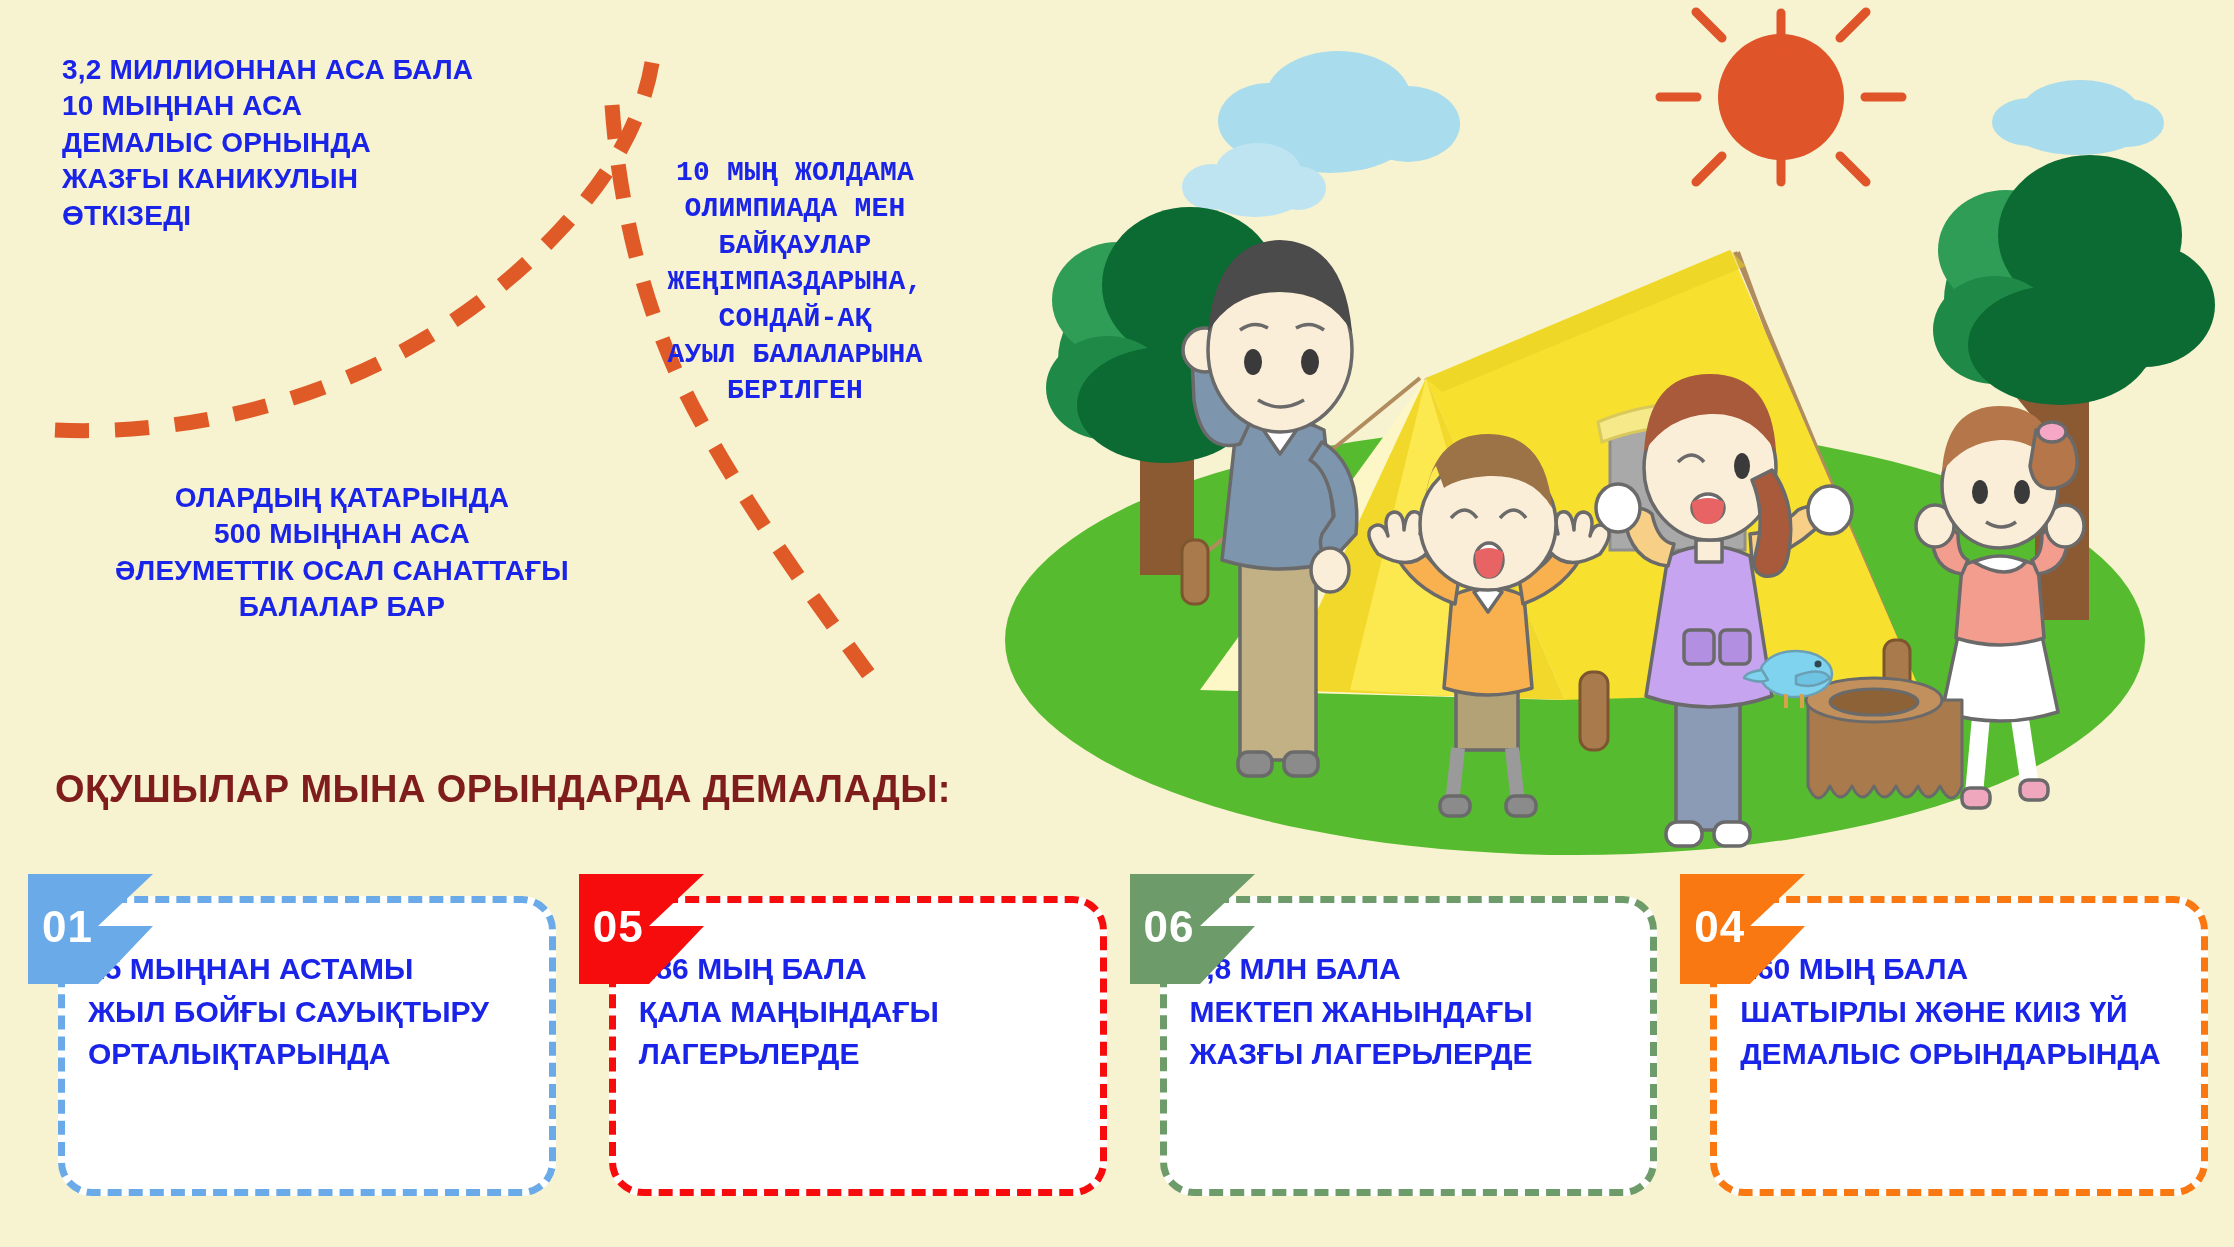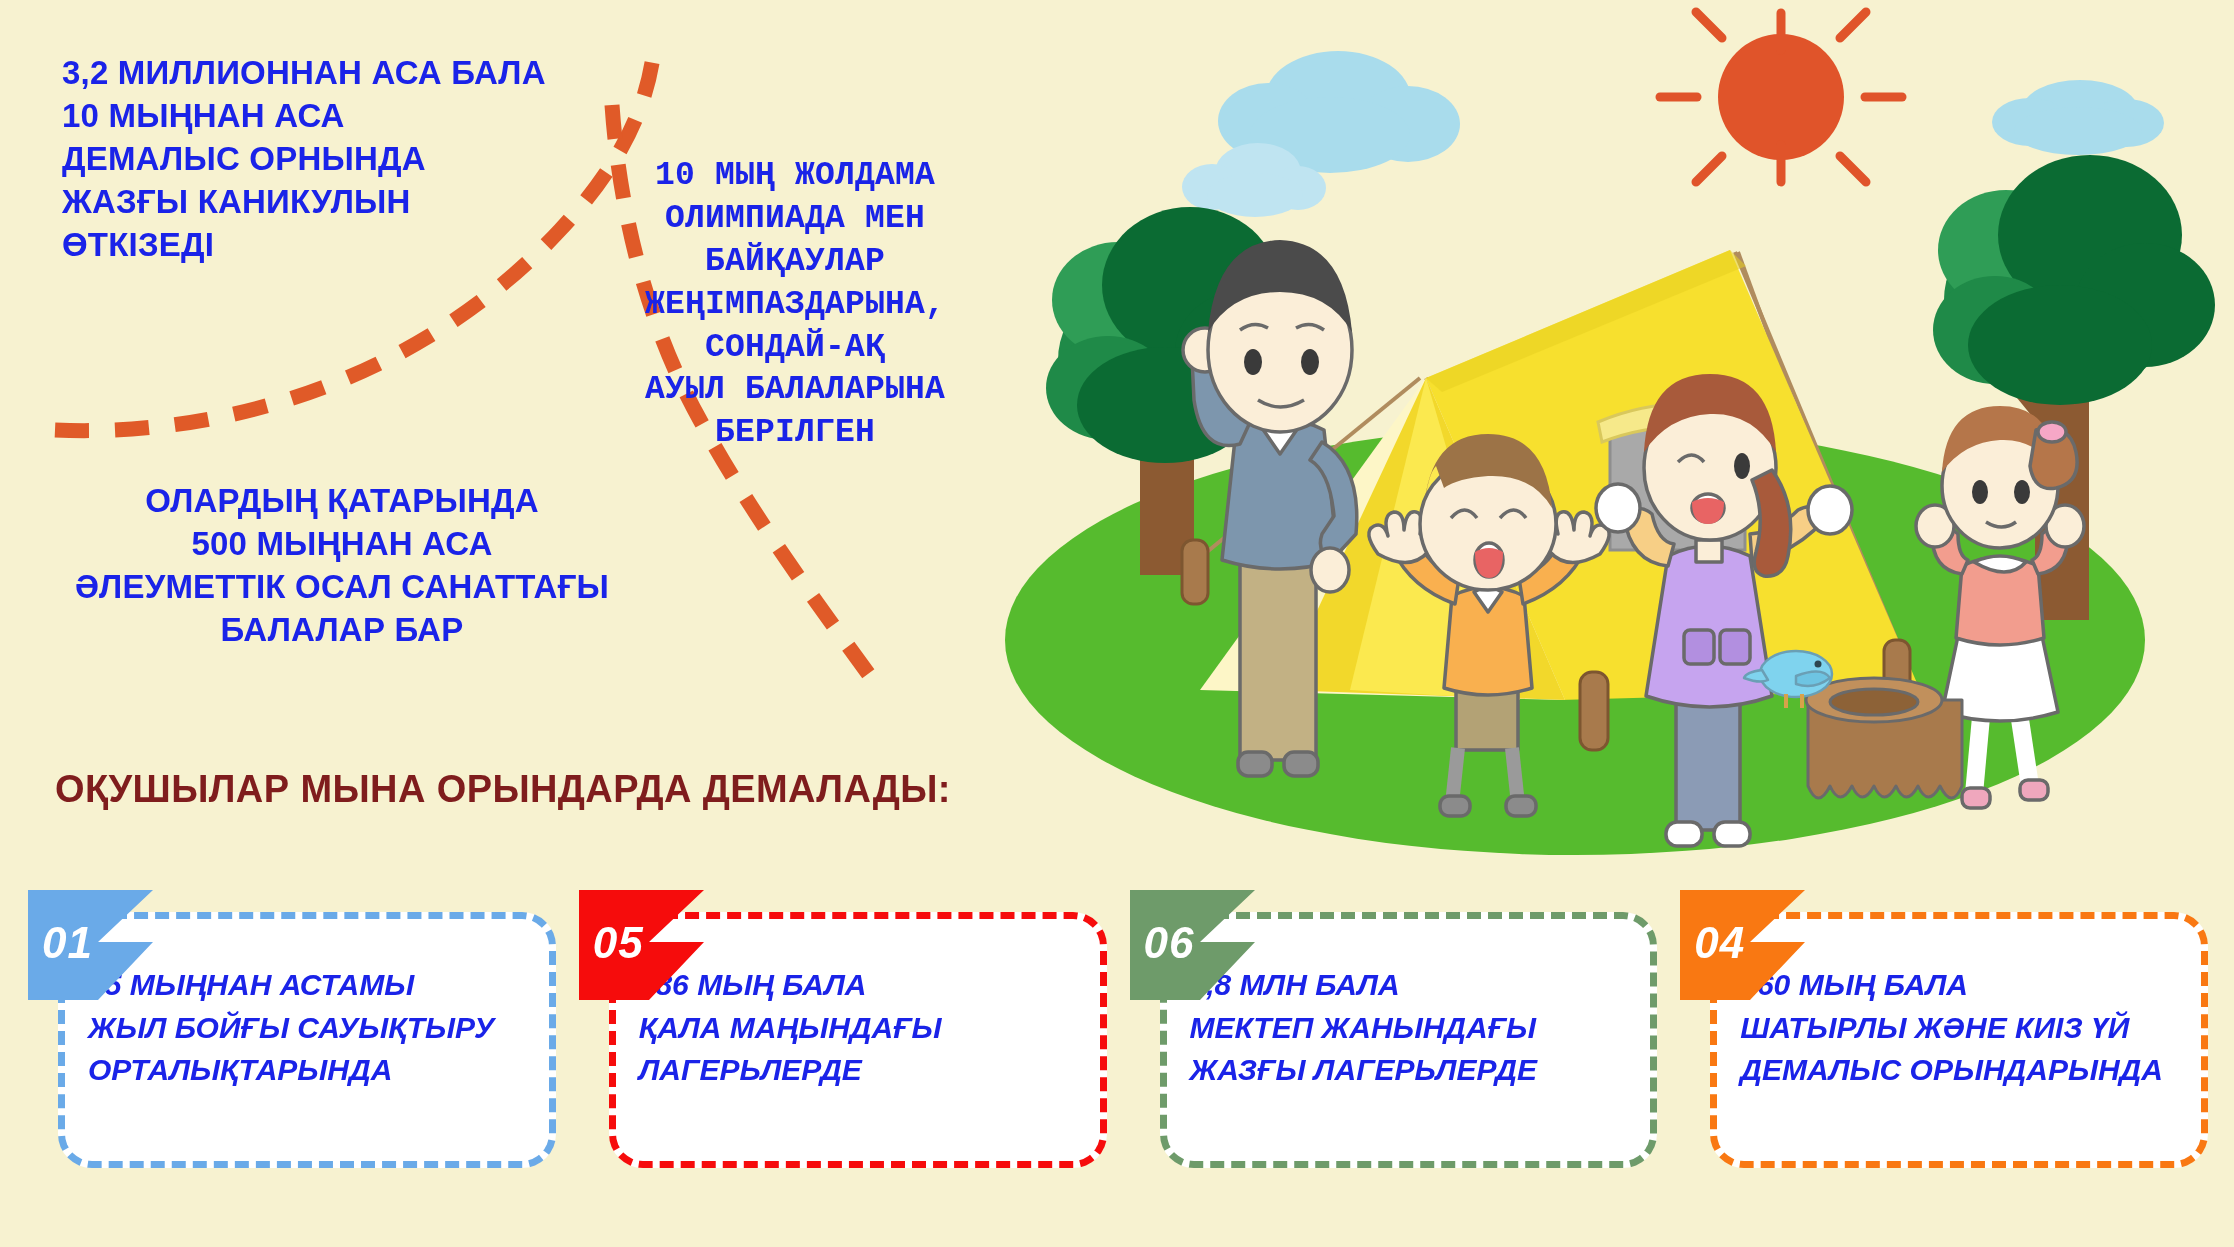--- a/index.html
+++ b/index.html
@@ -16,21 +16,21 @@
   .curves{position:absolute;left:0;top:0;width:2234px;height:1247px;pointer-events:none;}
 
   
   .blue-block{
     position:absolute;
     color:#1a23e8;
     font-weight:bold;
     font-stretch:condensed;
     letter-spacing:.2px;
     line-height:1.30;
-    font-size:33px;
+    font-size:28px;
     white-space:pre-line;
   }
   #block-a{left:62px;top:52px;width:520px;text-align:left;}
   #block-b{left:62px;top:480px;width:560px;text-align:center;}
   #block-c{left:620px;top:155px;width:350px;text-align:center;font-family:Liberation Mono, monospace;}
 
   .green-heading{
     position:absolute;
     left:55px;top:768px;
     color:#7f1d1d;
@@ -42,23 +42,22 @@
 
   
   .cards{
     position:absolute;left:28px;top:872px;
     width:2180px;height:340px;
     display:flex;gap:23px;
   }
   .card{
     position:relative;
     flex:1 1 0;
-    height:256px;
-    margin-top:40px;
-    font-style:italic;
+    height:300px;
+    margin-top:24px;
   }
   .card-box{
     position:absolute;left:30px;top:0;right:0;bottom:0;
     background:#ffffff;
     border-radius:34px;
     border:7px dashed var(--c);
     box-sizing:border-box;
   }
   .card-text{
     position:absolute;

